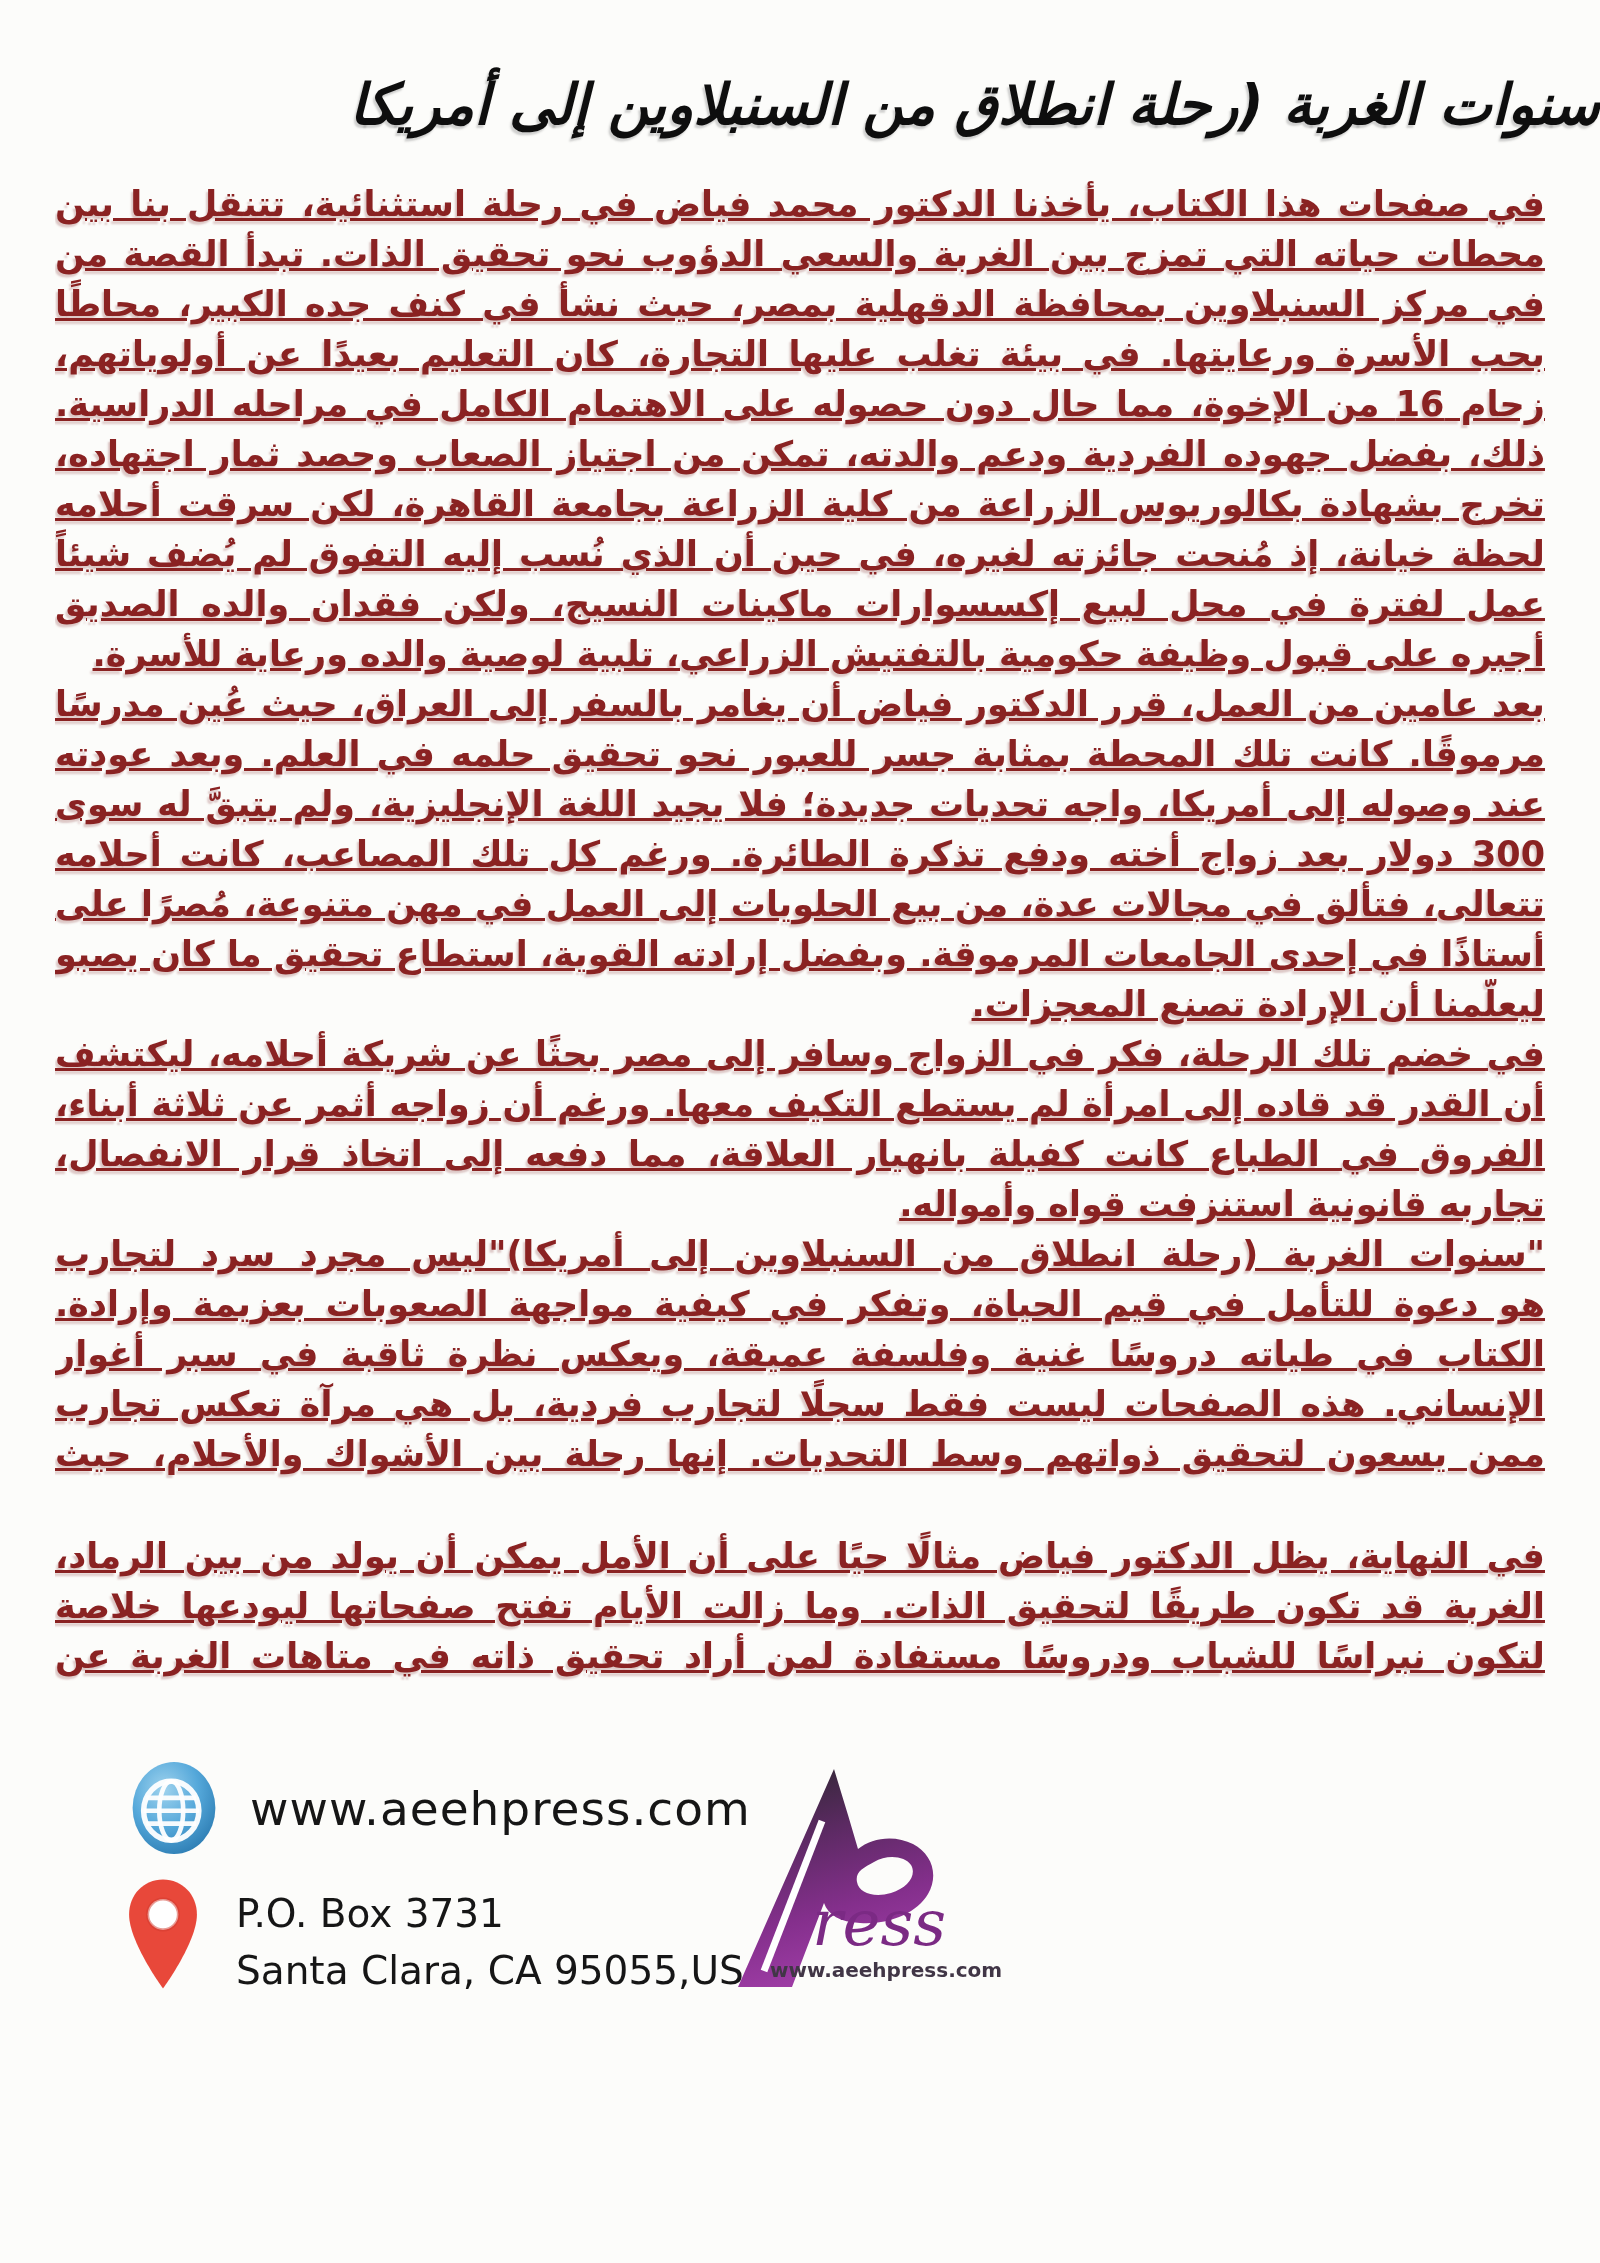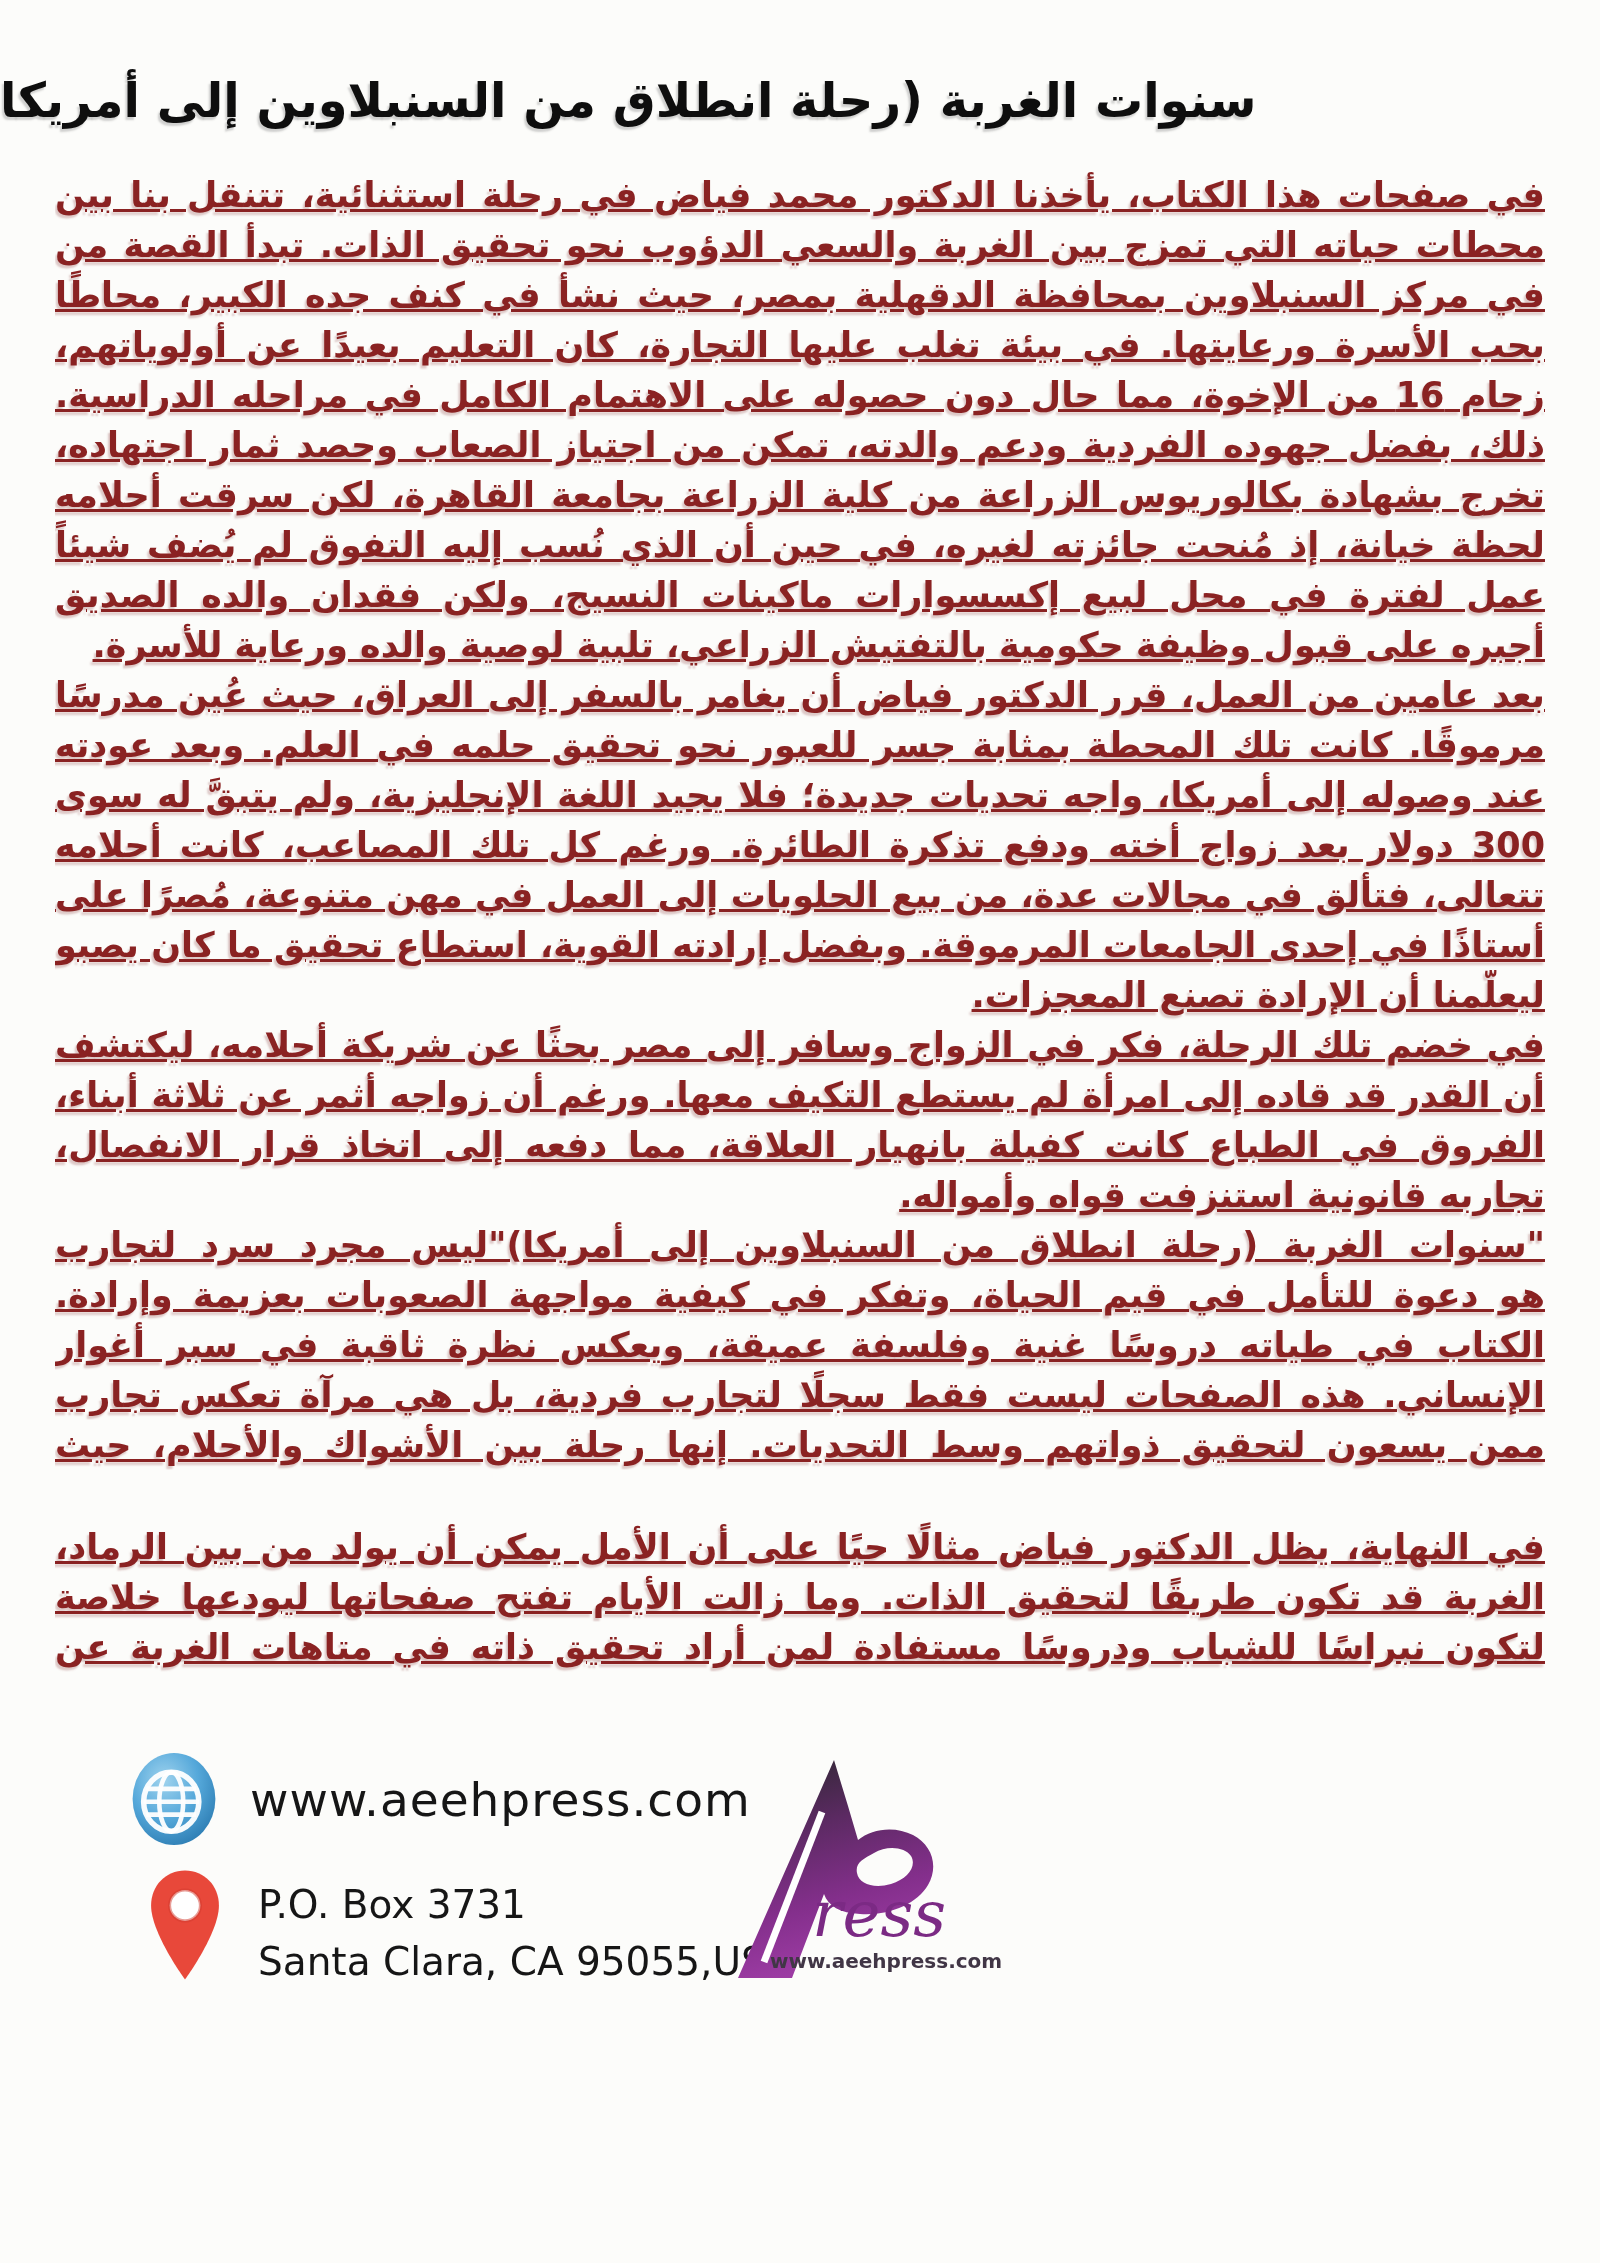--- a/index.html
+++ b/index.html
@@ -17,27 +17,28 @@
   .page{
     position:relative;
     width:1600px;
     height:2263px;
     background:var(--page-bg);
     overflow:hidden;
     font-family:"DejaVu Sans",sans-serif;
   }
   .title{
     direction:rtl;
-    text-align:left;
+    text-align:right;
     padding-top:72px;
-    font-size:48px;
+    font-size:56px;
     font-weight:bold;
     color:var(--title-text);
     text-shadow:-2px 3px 2px rgba(80,80,80,0.25);
     letter-spacing:0;
+    font-style:italic;
   }
   .body-text{
     direction:rtl;
     margin:42px 55px 0 55px;
     color:var(--body-text);
     font-weight:bold;
     font-size:35px;
     text-shadow:-2px 3px 2px rgba(150,80,80,0.30);
   }
   .para{margin:0;text-decoration:underline;}
@@ -67,21 +68,21 @@
     align-items:center;
     gap:30px;
   }
   .web-url{
     font-size:47px;
     color:var(--footer-text);
     letter-spacing:1px;
   }
   .addr-row{
     position:absolute;
-    left:136px;
+    left:114px;
     top:120px;
     display:flex;
     align-items:flex-start;
     gap:36px;
   }
   .addr-text{
     font-size:39px;
     line-height:57px;
     color:var(--footer-text);
     padding-top:8px;

